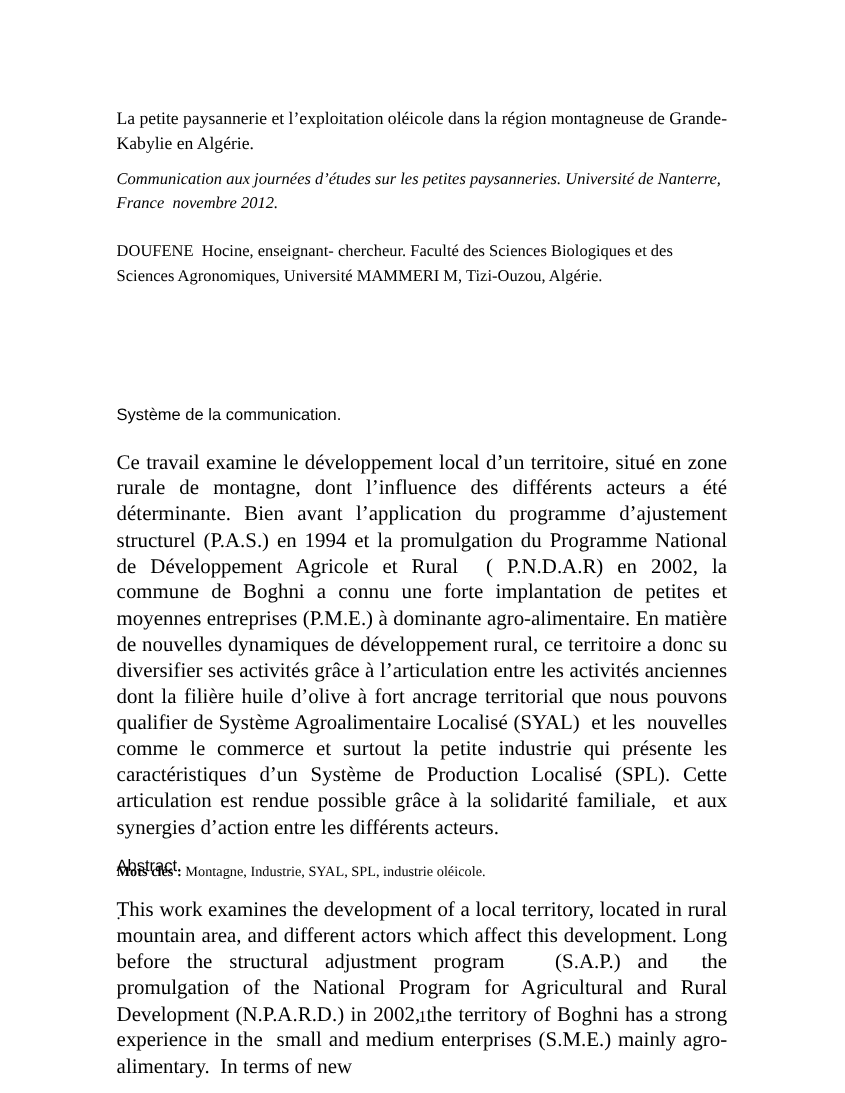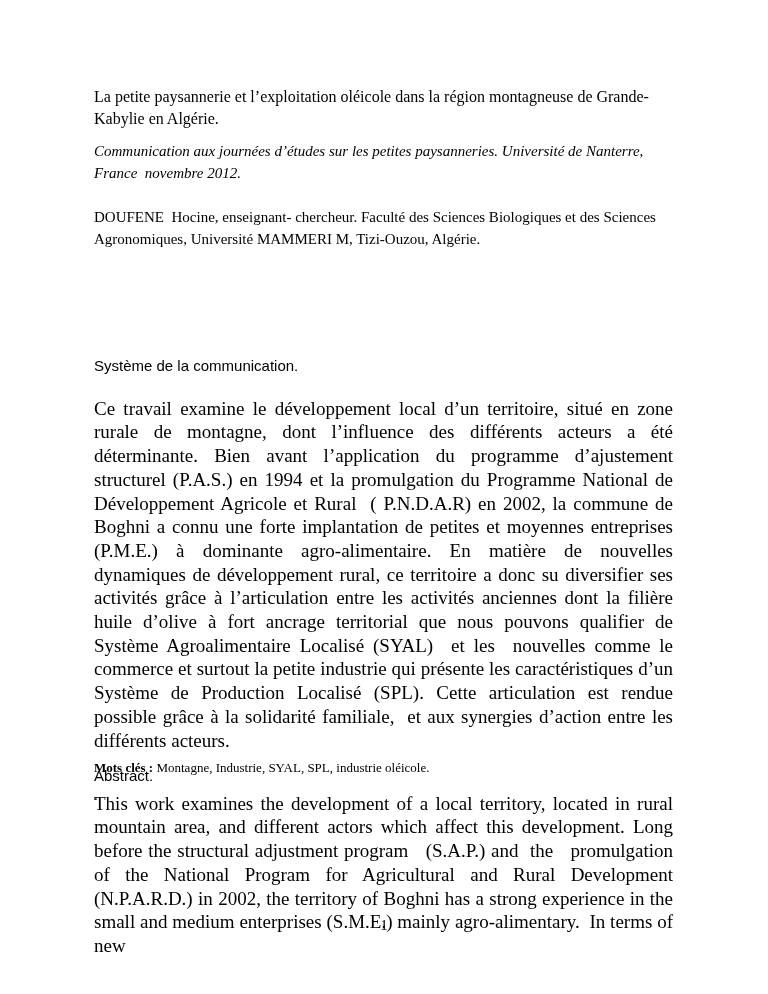--- a/index.html
+++ b/index.html
@@ -21,21 +21,21 @@
     left: 90px;
     width: 587px;
     top: 0;
   }
   .block {
     position: absolute;
     left: 0;
     width: 100%;
   }
   .block p, .block h1, .block h2 {
-    margin: 4px;
+    margin: 16px;
     padding: 0;
     font-weight: normal;
   }
   
   .title-block { top: 82px; }
   .paper-title {
     font-family: "Liberation Serif", serif;
     font-size: 16px;
     font-weight: bold;
     line-height: 22px;

